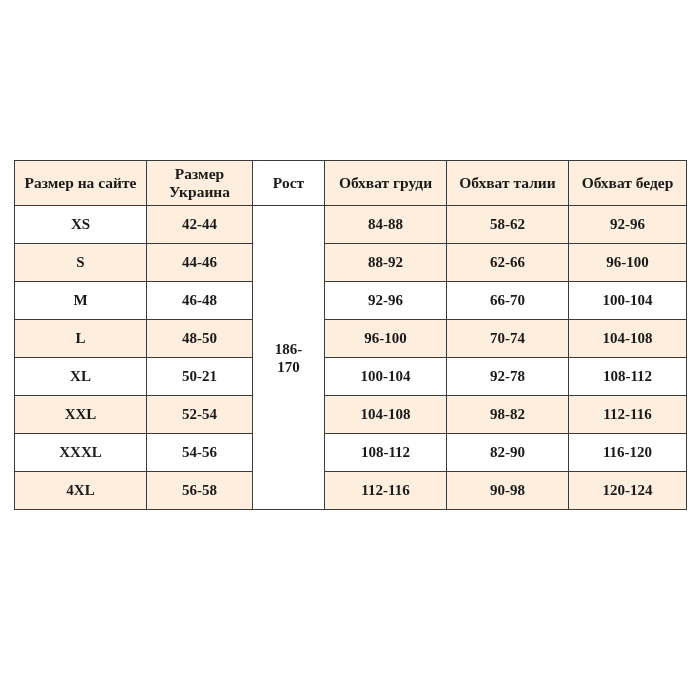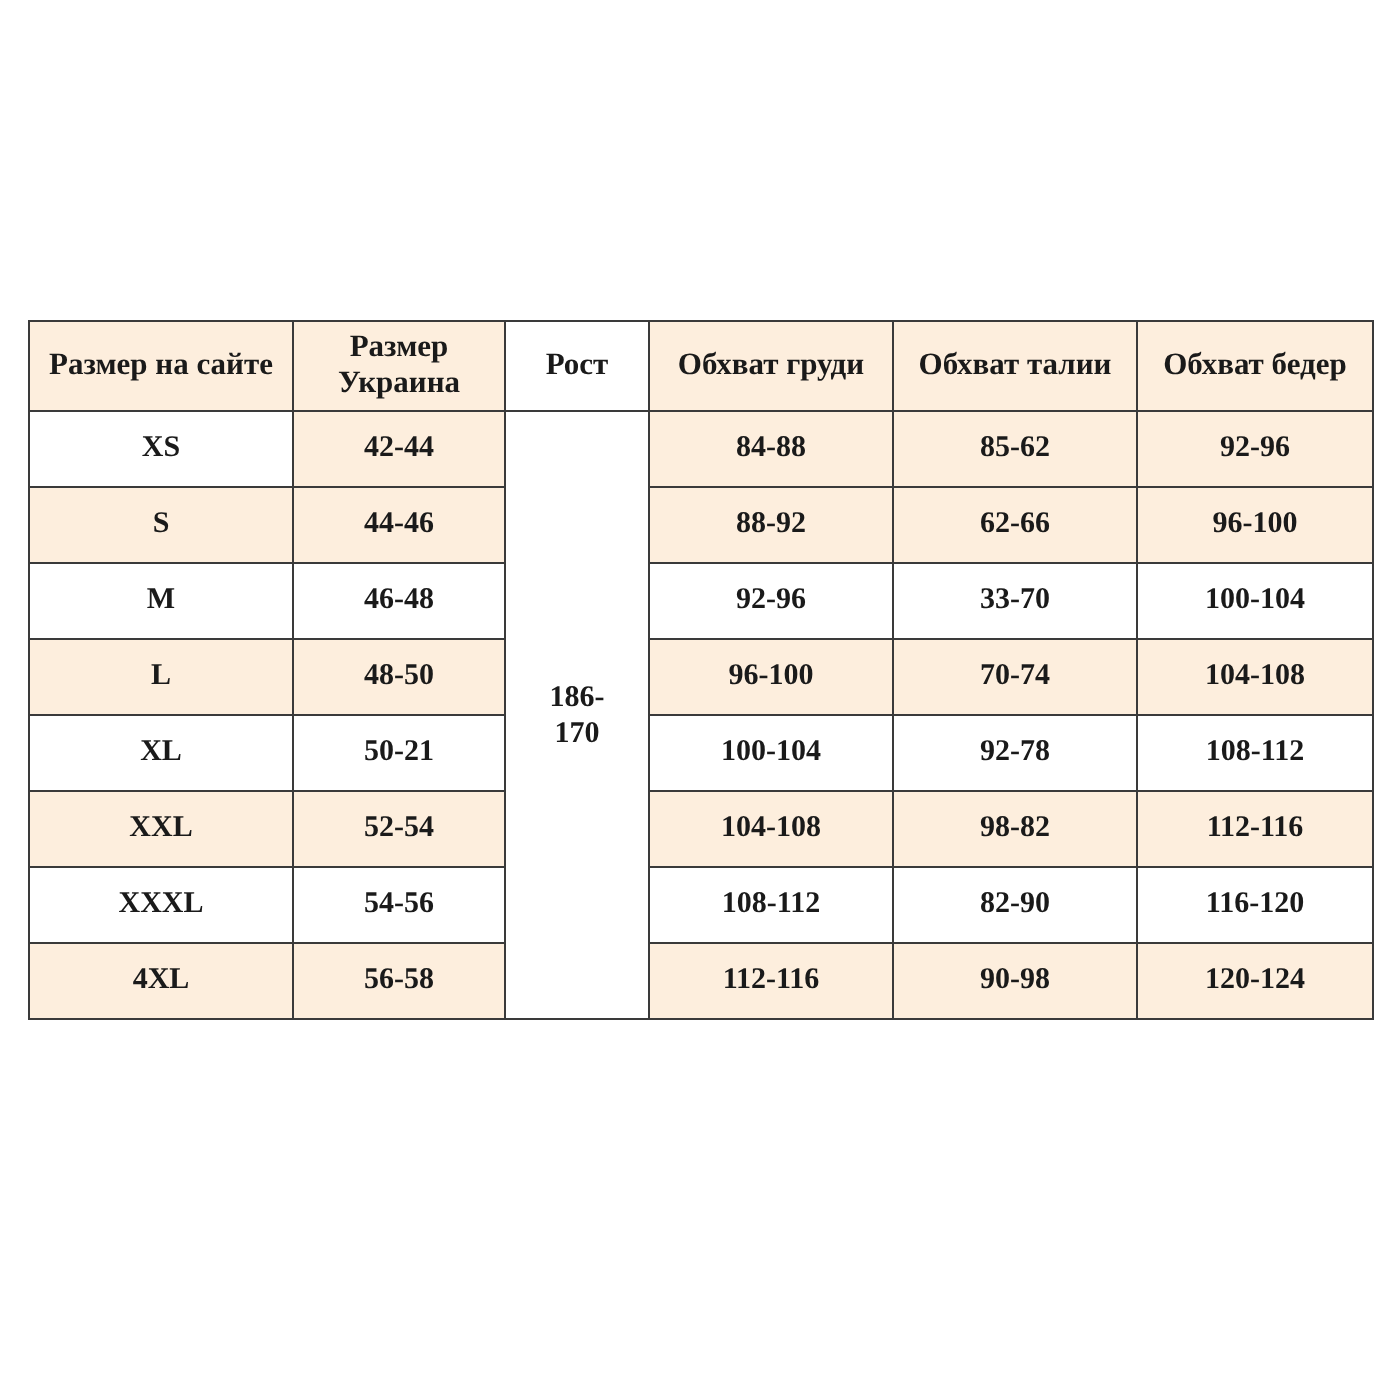--- a/index.html
+++ b/index.html
@@ -106,37 +106,37 @@
         </tr>
 
         <tr class="plain">
           <td class="whitecell">XS</td>
           <td class="tintcell">42-44</td>
           <td class="rost-cell" rowspan="8">
             <span class="rost-inner">186-</span>
             <span class="rost-inner">170</span>
           </td>
           <td class="tintcell">84-88</td>
-          <td class="tintcell">85-62</td>
+          <td class="tintcell">58-62</td>
           <td class="tintcell">92-96</td>
         </tr>
 
         <tr class="tint">
           <td class="tintcell">S</td>
           <td class="tintcell">44-46</td>
           <td class="tintcell">88-92</td>
           <td class="tintcell">62-66</td>
           <td class="tintcell">96-100</td>
         </tr>
 
         <tr class="plain">
           <td class="whitecell">M</td>
           <td class="whitecell">46-48</td>
           <td class="whitecell">92-96</td>
-          <td class="whitecell">33-70</td>
+          <td class="whitecell">66-70</td>
           <td class="whitecell">100-104</td>
         </tr>
 
         <tr class="tint">
           <td class="tintcell">L</td>
           <td class="tintcell">48-50</td>
           <td class="tintcell">96-100</td>
           <td class="tintcell">70-74</td>
           <td class="tintcell">104-108</td>
         </tr>

